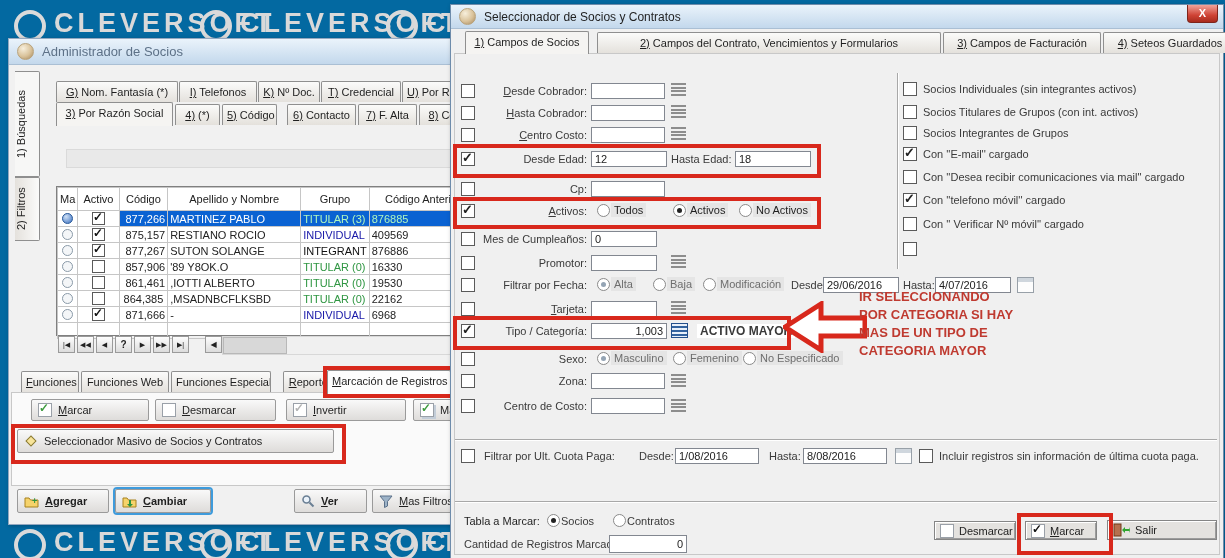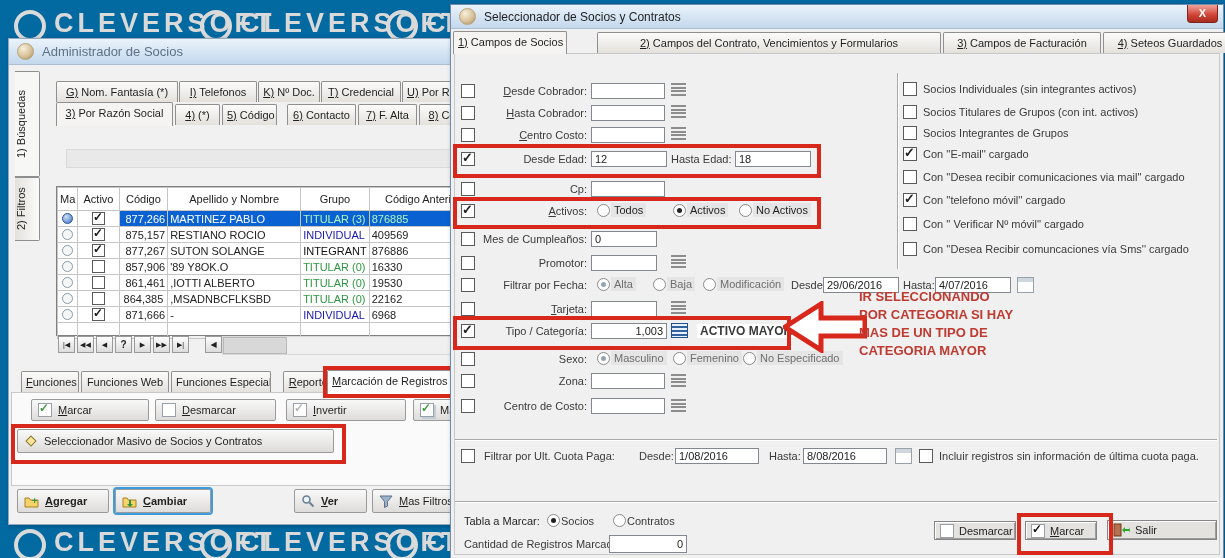--- a/index.html
+++ b/index.html
@@ -325,21 +325,21 @@
     </div>
   </div>
 
   <div class="win" style="left:450px;top:4px;width:772px;height:553px;z-index:3;border-color:#6e8cab;background:#f0f0f0">
     <div class="tbar" style="height:23px">
       <div class="sph"></div>
       <span class="dtitle">Seleccionador de Socios y Contratos</span>
     </div>
     <div class="xbtn" style="right:5px">X</div>
 
-    <div class="tab ulf act" style="left:2px;top:26px;width:114px;height:23px">1) Campos de Socios</div>
+    <div class="tab ulf act" style="left:14px;top:26px;width:124px;height:23px">1) Campos de Socios</div>
     <div class="tab ulf" style="left:146px;top:27px;width:344px">2) Campos del Contrato, Vencimientos y Formularios</div>
     <div class="tab ulf" style="left:492px;top:27px;width:158px">3) Campos de Facturación</div>
     <div class="tab ulf" style="left:652px;top:27px;width:134px">4) Seteos Guardados</div>
     <div class="panel" style="left:3px;top:48px;width:764px;height:500px;background:#f0f0f0"></div>
 
     <div class="cb" style="left:10px;top:79px"></div>
     <span class="lblr ulf" style="left:18px;top:80px">Desde Cobrador:</span>
     <input class="inp" style="left: 140px; top: 78px; width: 74px;" value="">
     <div class="hamb" style="left:220px;top:78px"></div>
 
@@ -440,21 +440,20 @@
     <span class="ltxt" style="left:472px;top:122px">Socios Integrantes de Grupos</span>
     <div class="cb on" style="left:452px;top:142px"></div>
     <span class="ltxt" style="left:472px;top:143px">Con ''E-mail'' cargado</span>
     <div class="cb" style="left:452px;top:165px"></div>
     <span class="ltxt" style="left:472px;top:166px">Con ''Desea recibir comunicaciones via mail'' cargado</span>
     <div class="cb on" style="left:452px;top:188px"></div>
     <span class="ltxt" style="left:472px;top:189px">Con ''telefono móvil'' cargado</span>
     <div class="cb" style="left:452px;top:212px"></div>
     <span class="ltxt" style="left:472px;top:213px">Con '' Verificar Nº móvil'' cargado</span>
     <div class="cb" style="left:452px;top:237px"></div>
-    <span class="ltxt" style="left:472px;top:238px">Con ''Desea Recibir comuncaciones vía Sms'' cargado</span>
 
     <div class="ann" style="left:408px;top:284px">IR SELECCIONANDO</div>
     <div class="ann" style="left:408px;top:302px">POR CATEGORIA SI HAY</div>
     <div class="ann" style="left:408px;top:320px">MAS DE UN TIPO DE</div>
     <div class="ann" style="left:408px;top:338px">CATEGORIA MAYOR</div>
 
     <div class="sep-h" style="left:4px;top:434px;width:762px"></div>
     <div class="cb" style="left:10px;top:444px"></div>
     <span class="ltxt" style="left:33px;top:445px">Filtrar por Ult. Cuota Paga:</span>
     <span class="ltxt" style="left:188px;top:445px">Desde:</span>

